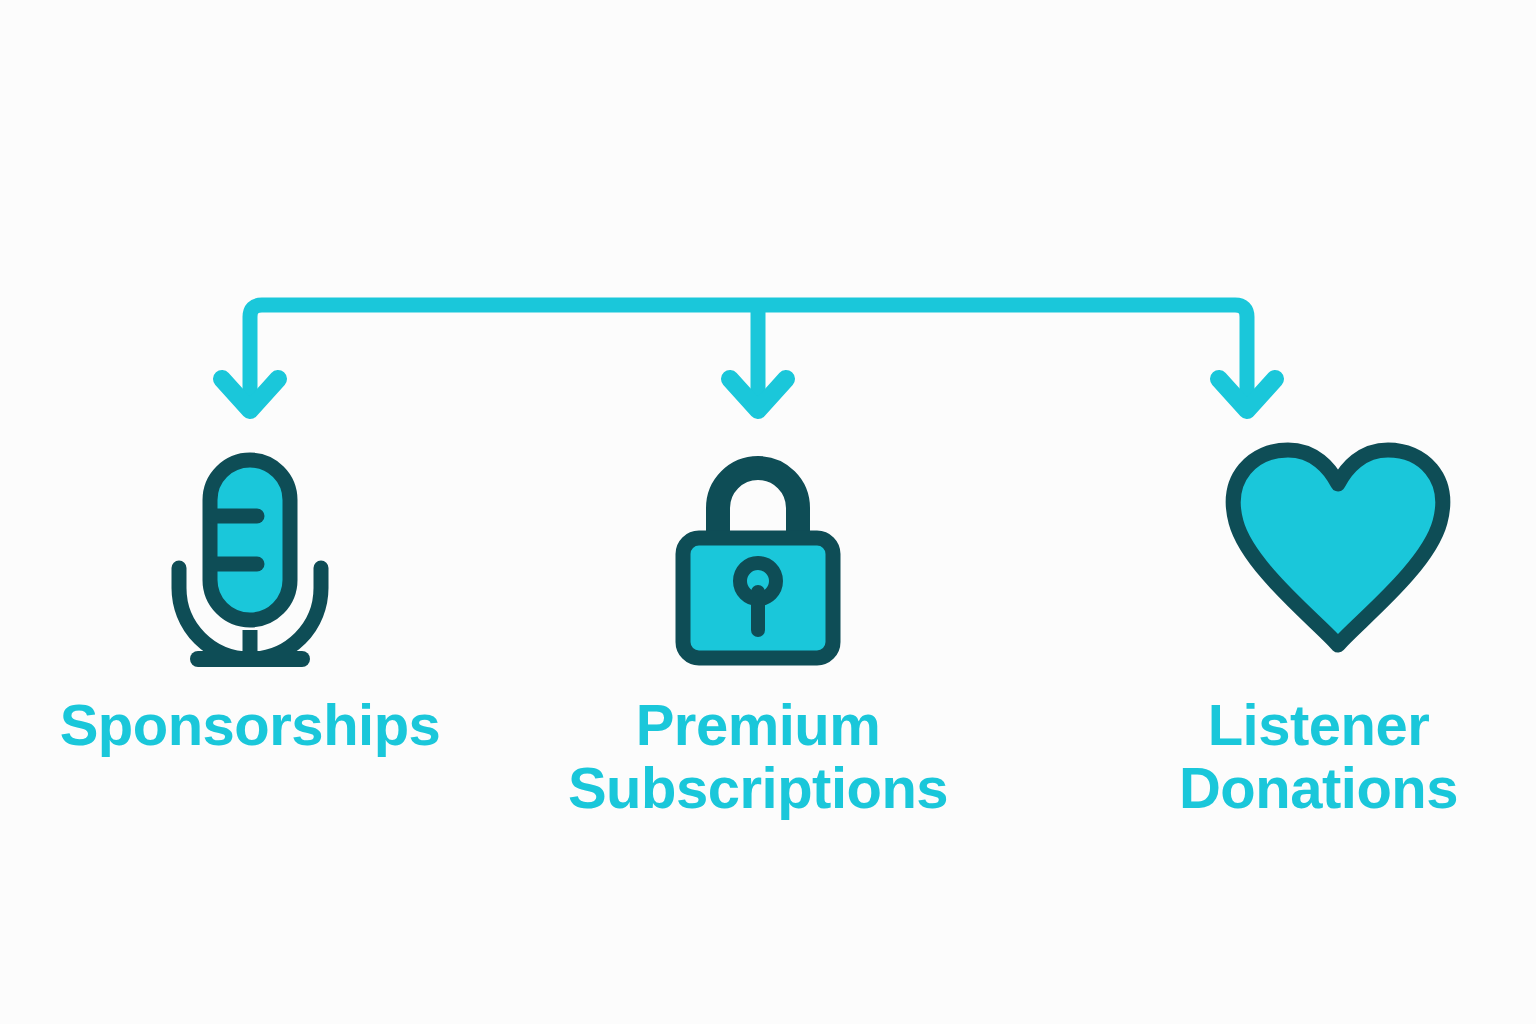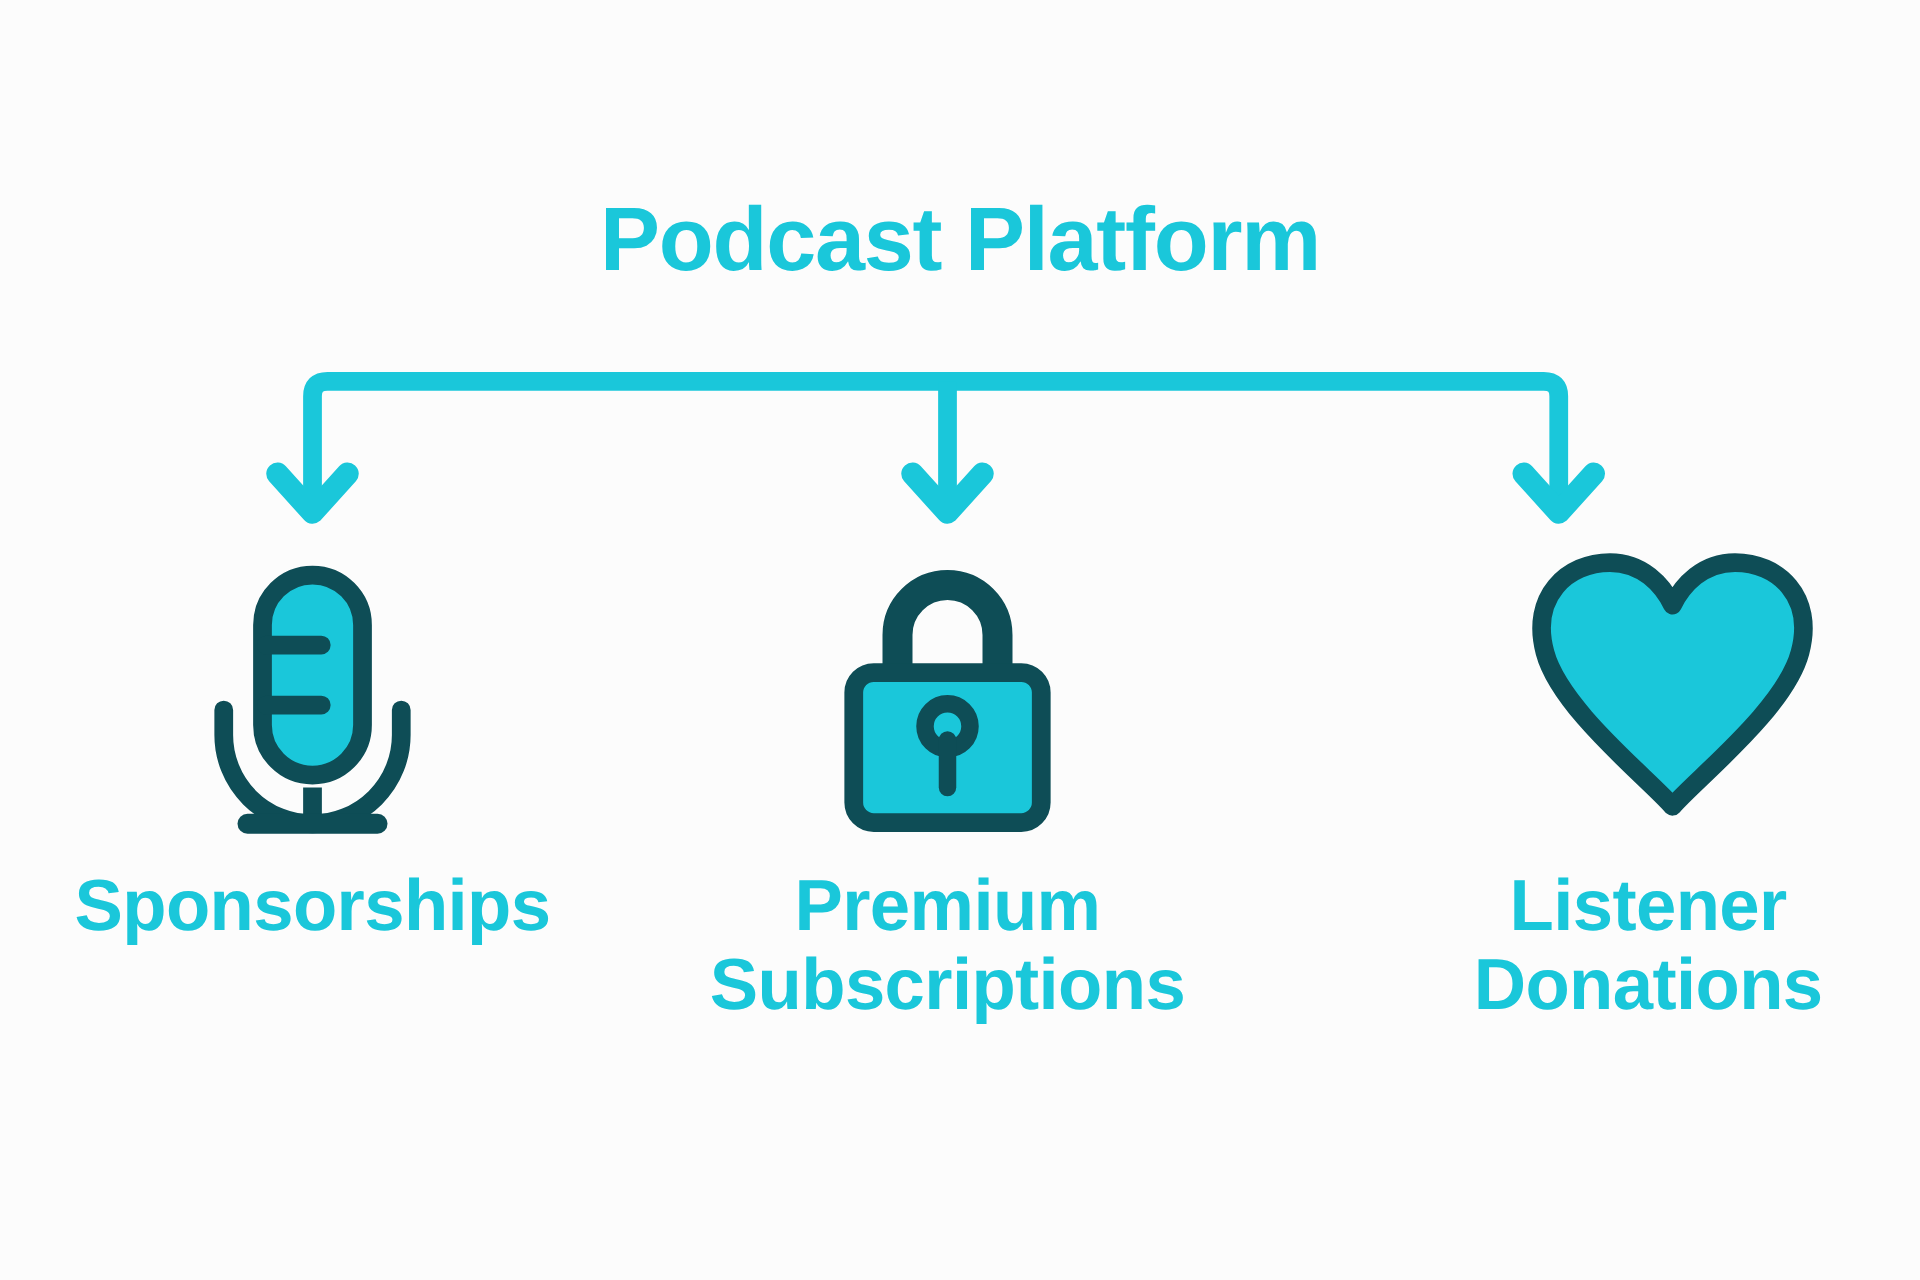--- a/index.html
+++ b/index.html
@@ -79,21 +79,20 @@
     color: #1ac7da;
     white-space: pre-line;
     user-select: none;
   }
 </style>
 </head>
 <body>
 
 <div id="diagram-root">
 
-  <div id="page-title">Podcast Platform</div>
 
   <svg id="connector-layer" viewBox="0 0 1536 1024" width="1536" height="1024">
 
     <path d="M 250 400 L 250 317 Q 250 305 262 305 L 1235 305 Q 1247 305 1247 317 L 1247 400" fill="none" stroke="#1ac7da" stroke-width="15" stroke-linecap="round" stroke-linejoin="round"></path>
 
     <path d="M 758 305 L 758 400" fill="none" stroke="#1ac7da" stroke-width="15" stroke-linecap="butt"></path>
 
     <path d="M 222 379 L 250 410 L 278 379" fill="none" stroke="#1ac7da" stroke-width="18" stroke-linecap="round" stroke-linejoin="round"></path>
 
     <path d="M 730 379 L 758 410 L 786 379" fill="none" stroke="#1ac7da" stroke-width="18" stroke-linecap="round" stroke-linejoin="round"></path>

